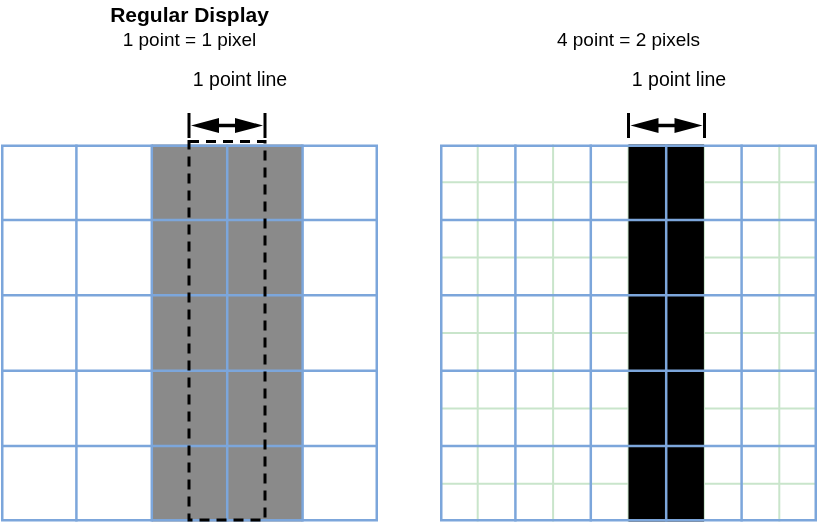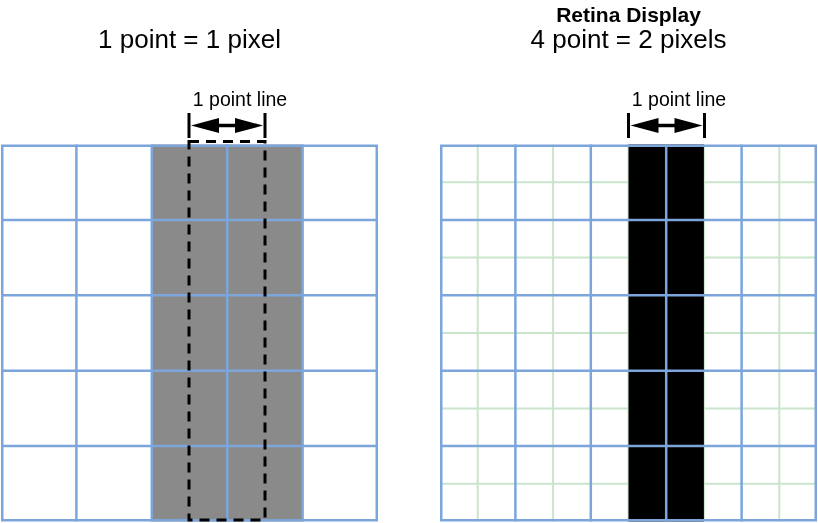--- a/index.html
+++ b/index.html
@@ -7,40 +7,40 @@
     position:relative;
     width:818px;height:523px;
     background:var(--background,#fff);
     font-family:"Liberation Sans","DejaVu Sans",sans-serif;
     overflow:hidden;
   }
   .txt{position:absolute;text-align:center;color:var(--text,#000);white-space:nowrap;}
   .col-left{left:1px;width:377px;}
   .col-right{left:440px;width:377px;}
   .title{top:2px;font-size:21px;font-weight:bold;line-height:25px;}
-  .subtitle{top:28px;font-size:26px;line-height:23px;}
-  .pointline{top:88px;font-size:19.5px;line-height:23px;}
+  .subtitle{top:28px;font-size:19px;line-height:23px;}
+  .pointline{top:68px;font-size:19.5px;line-height:23px;}
   .pl-left{left:150px;width:180px;}
   .pl-right{left:589px;width:180px;}
   svg.diagram{position:absolute;left:0;top:0;}
   .major{stroke:var(--grid_major,#7CA6DB);fill:none;}
   .minor{stroke:var(--grid_minor,#C9E5CB);fill:none;}
   .gray-band{fill:var(--regular_line_fill,#8A8A8A);}
   .black-band{fill:var(--retina_line_fill,#000);}
   .arrow{stroke:var(--annotation,#000);fill:none;}
   .arrow-head{fill:var(--annotation,#000);stroke:none;}
   .dashed{stroke:var(--dashed_outline,#000);fill:none;}
 </style>
 </head>
 <body>
 
 <div class="canvas">
 
+  <div class="txt col-left title">Regular Display</div>
   <div class="txt col-left subtitle">1 point = 1 pixel</div>
-  <div class="txt col-right title">Retina Display</div>
   <div class="txt col-right subtitle">4 point = 2 pixels</div>
 
   <div class="txt pointline pl-left">1 point line</div>
   <div class="txt pointline pl-right">1 point line</div>
 
   <svg class="diagram" width="818" height="523" viewBox="0 0 818 523">
 
     <g transform="translate(1,144.5)">
       <rect x="0" y="0" width="377" height="377" fill="#fff"></rect>
       <rect class="gray-band" x="150.8" y="0" width="150.8" height="377"></rect>

